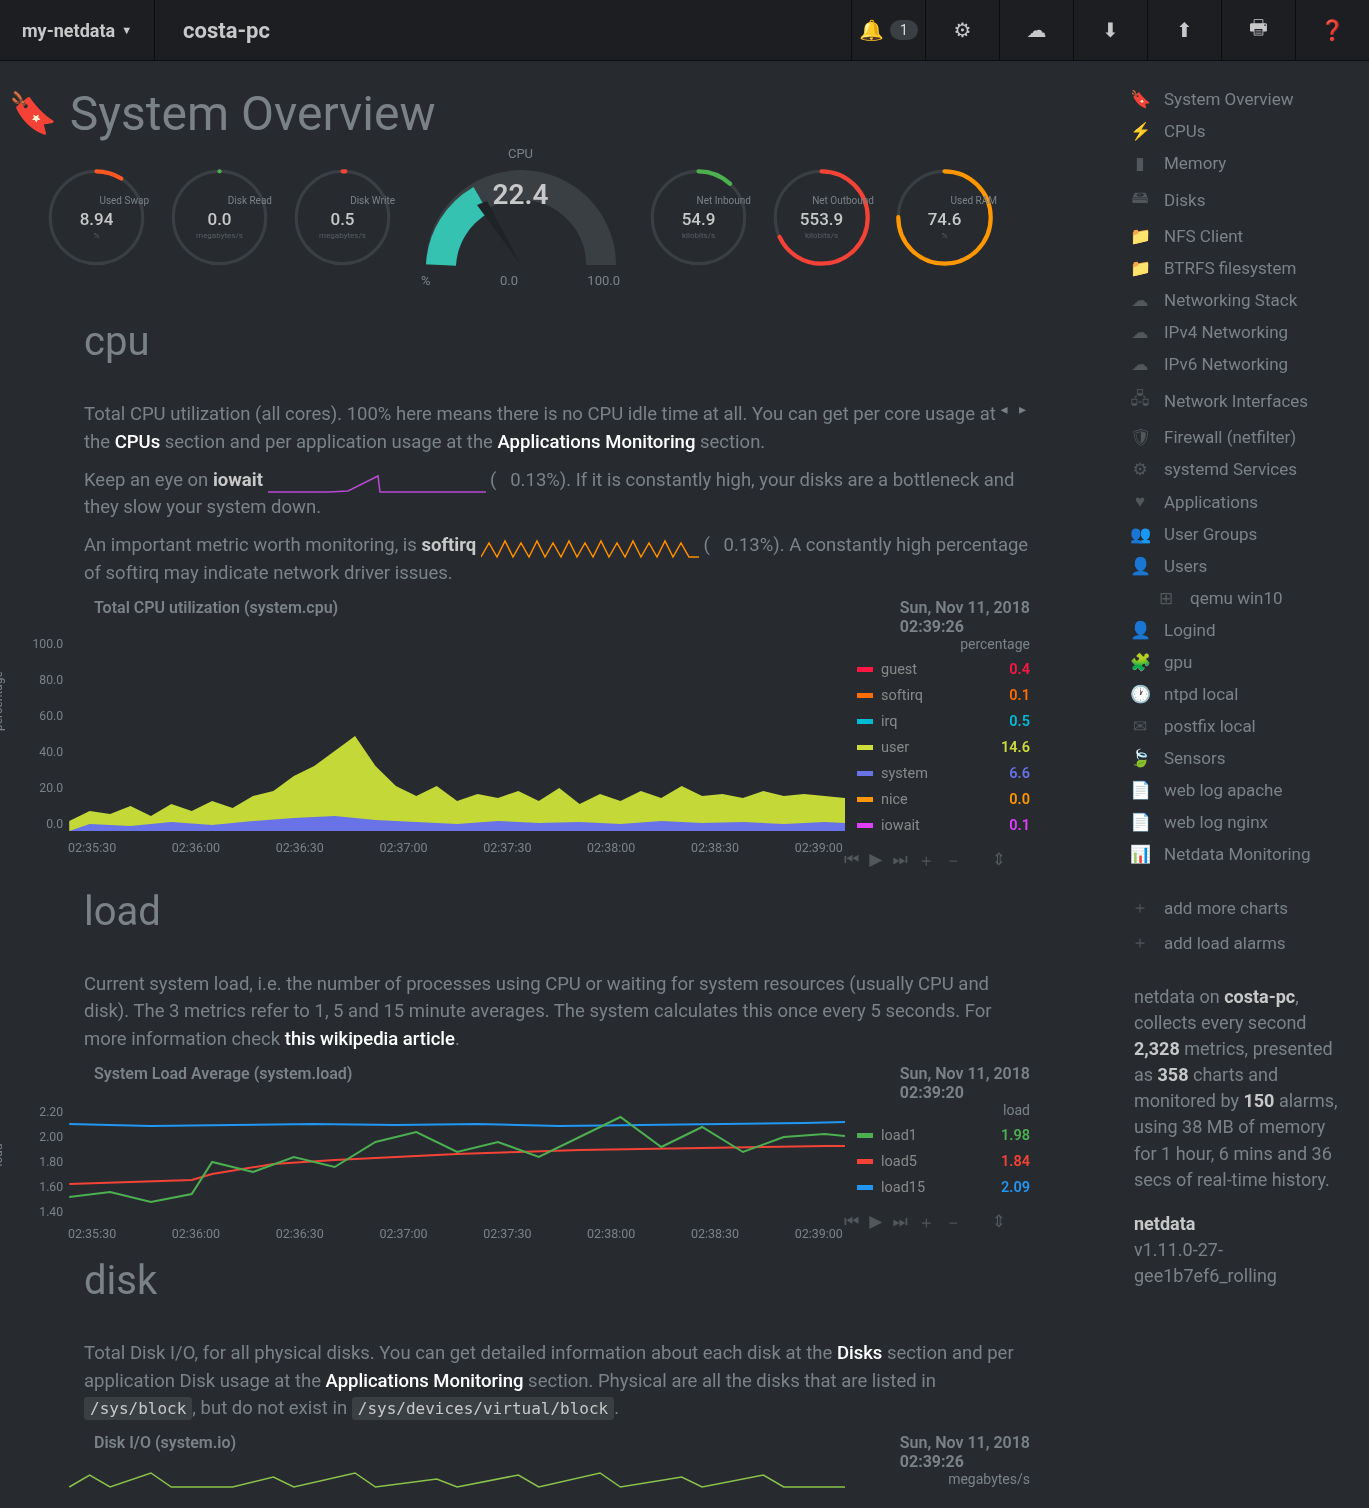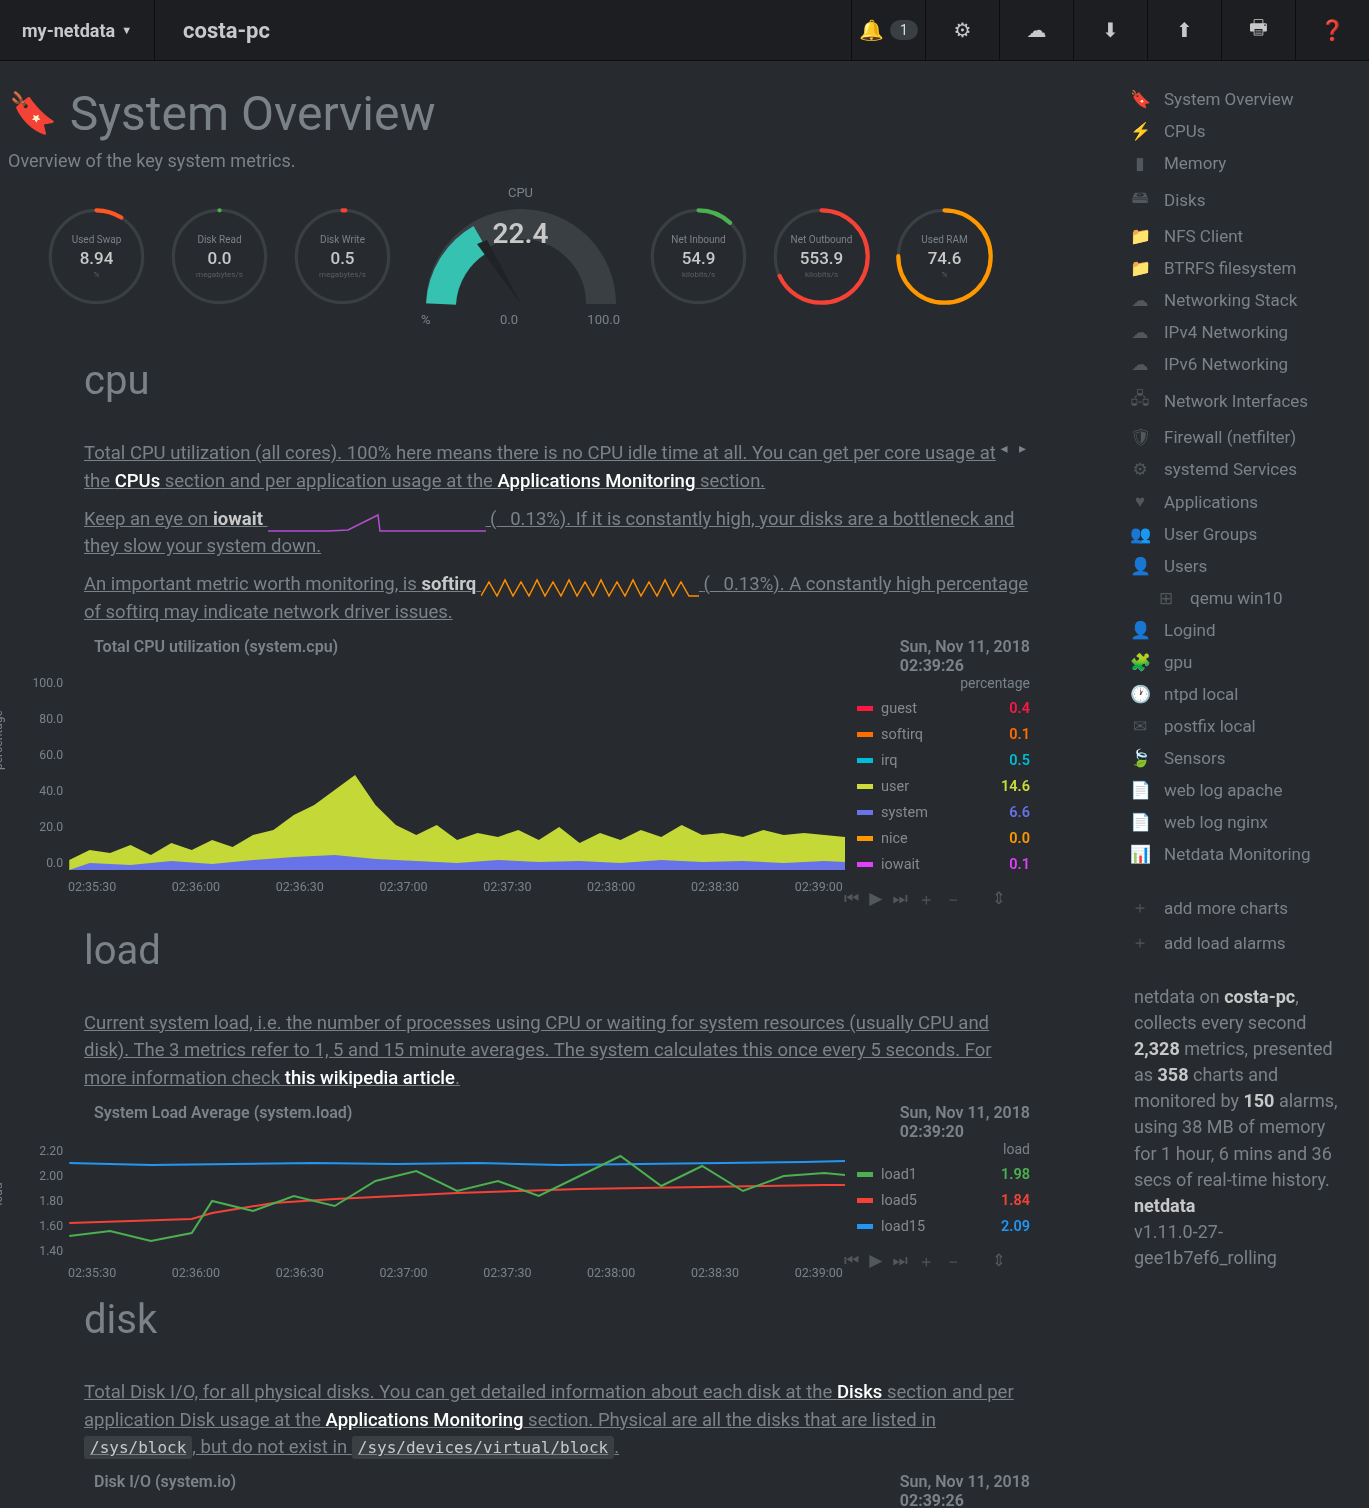--- a/index.html
+++ b/index.html
@@ -14,30 +14,30 @@
 .tb-btn .badge { background: #3a3f44; border-radius: 12px; padding: 2px 10px; font-size: 14px; margin-left: 6px; color: #ddd; }
 .main-wrap { display: flex; }
 .content { flex: 1; padding: 12px 0 0 4px; max-width: 1110px; }
 .page-title { display: flex; align-items: center; gap: 12px; padding: 12px 0 4px 4px; }
 .page-title h1 { font-size: 48px; font-weight: 400; color: #7a8288; }
 .bookmark-icon { color: #52575c; font-size: 40px; }
 .subtitle { color: #7a8288; font-size: 18px; margin: 4px 0 14px 4px; }
 .gauges-row { display: flex; align-items: center; justify-content: flex-start; gap: 18px; padding: 0 40px; margin-bottom: 30px; }
 .gauge-small { width: 105px; height: 105px; position: relative; }
 .gauge-ring { width: 100%; height: 100%; }
-.gauge-label-top { position: absolute; top: 30px; width: 100%; text-align: center; font-size: 10px; color: #7a8288; }
+.gauge-label-top { position: absolute; top: 30px; width: 100%; text-align: right; font-size: 10px; color: #7a8288; }
 .gauge-value { position: absolute; top: 44px; width: 100%; text-align: center; font-size: 17px; color: #c8c8c8; font-weight: 500; }
 .gauge-unit { position: absolute; top: 66px; width: 100%; text-align: center; font-size: 8px; color: #5a5f64; }
 .gauge-big { width: 215px; text-align: center; position: relative; }
 .gauge-big-title { font-size: 13px; color: #7a8288; margin-bottom: 4px; }
 .gauge-big-val { position: absolute; top: 32px; width: 100%; text-align: center; font-size: 28px; font-weight: 600; color: #c8c8c8; }
 .gauge-scale { display: flex; justify-content: space-between; font-size: 13px; color: #7a8288; padding: 0 8px; margin-top: -6px; }
 .section { padding: 0 80px 0 80px; }
 .section h2 { font-size: 40px; font-weight: 400; color: #7a8288; margin: 16px 0 36px 0; }
-.section-desc { color: #7a8288; font-size: 18.5px; line-height: 1.5; margin-bottom: 10px; text-decoration: underline; }
+.section-desc { color: #7a8288; font-size: 18.5px; line-height: 1.5; margin-bottom: 10px; }
 .section-desc a, .section-desc b { color: #fff; font-weight: 500; }
 .section-desc b.term { color: #c8c8c8; font-weight: 700; }
 .inline-spark { display: inline-block; width: 218px; height: 26px; vertical-align: middle; }
 .chart-box { margin-left: -76px; margin-top: 8px; }
 .chart-head { display: flex; justify-content: space-between; font-size: 16px; font-weight: 600; color: #7a8288; padding-left: 86px; }
 .chart-time { text-align: left; }
 .chart-time .t2 { font-weight: 700; }
 .chart-body { display: flex; }
 .chart-svg-area { flex: 1; }
 .chart-legend { width: 185px; padding-left: 12px; font-size: 14.5px; }
@@ -96,21 +96,20 @@
   </div>
 </div>
 
 <div class="main-wrap">
 <div class="content">
 
   <div class="page-title">
     <span class="bookmark-icon">🔖</span>
     <h1>System Overview</h1>
   </div>
-  <p class="subtitle">Overview of the key system metrics.</p>
 
   <div class="gauges-row">
     <div class="gauge-small">
     <svg class="gauge-ring" viewBox="0 0 100 100">
       <circle cx="50" cy="50" r="44" stroke="#3a3f44" stroke-width="3" fill="none"></circle>
       <circle cx="50" cy="50" r="44" stroke="#ff5722" stroke-width="4" fill="none" stroke-dasharray="24.88141381643116 276.46015351590177" transform="rotate(-90 50 50)" stroke-linecap="round"></circle>
     </svg>
     <div class="gauge-label-top">Used Swap</div>
     <div class="gauge-value">8.94</div>
     <div class="gauge-unit">%</div>
@@ -487,17 +486,17 @@
     <span>add more charts</span>
   </div>
   <div class="side-item">
     <span class="side-icon">＋</span>
     <span>add load alarms</span>
   </div>
   <div class="side-footer">
     <p>
       <span>netdata on </span><b>costa-pc</b><span>, collects every second </span><b>2,328</b><span> metrics, presented as </span><b>358</b><span> charts and monitored by </span><b>150</b><span> alarms, using 38 MB of memory for 1 hour, 6 mins and 36 secs of real-time history.</span>
     </p>
-    <p style="margin-top:0"><b>netdata</b></p>
+    <p style="margin-top:18px"><b>netdata</b></p>
     <p>v1.11.0-27-gee1b7ef6_rolling</p>
   </div>
 </div>
 </div>
 
 </body></html>

